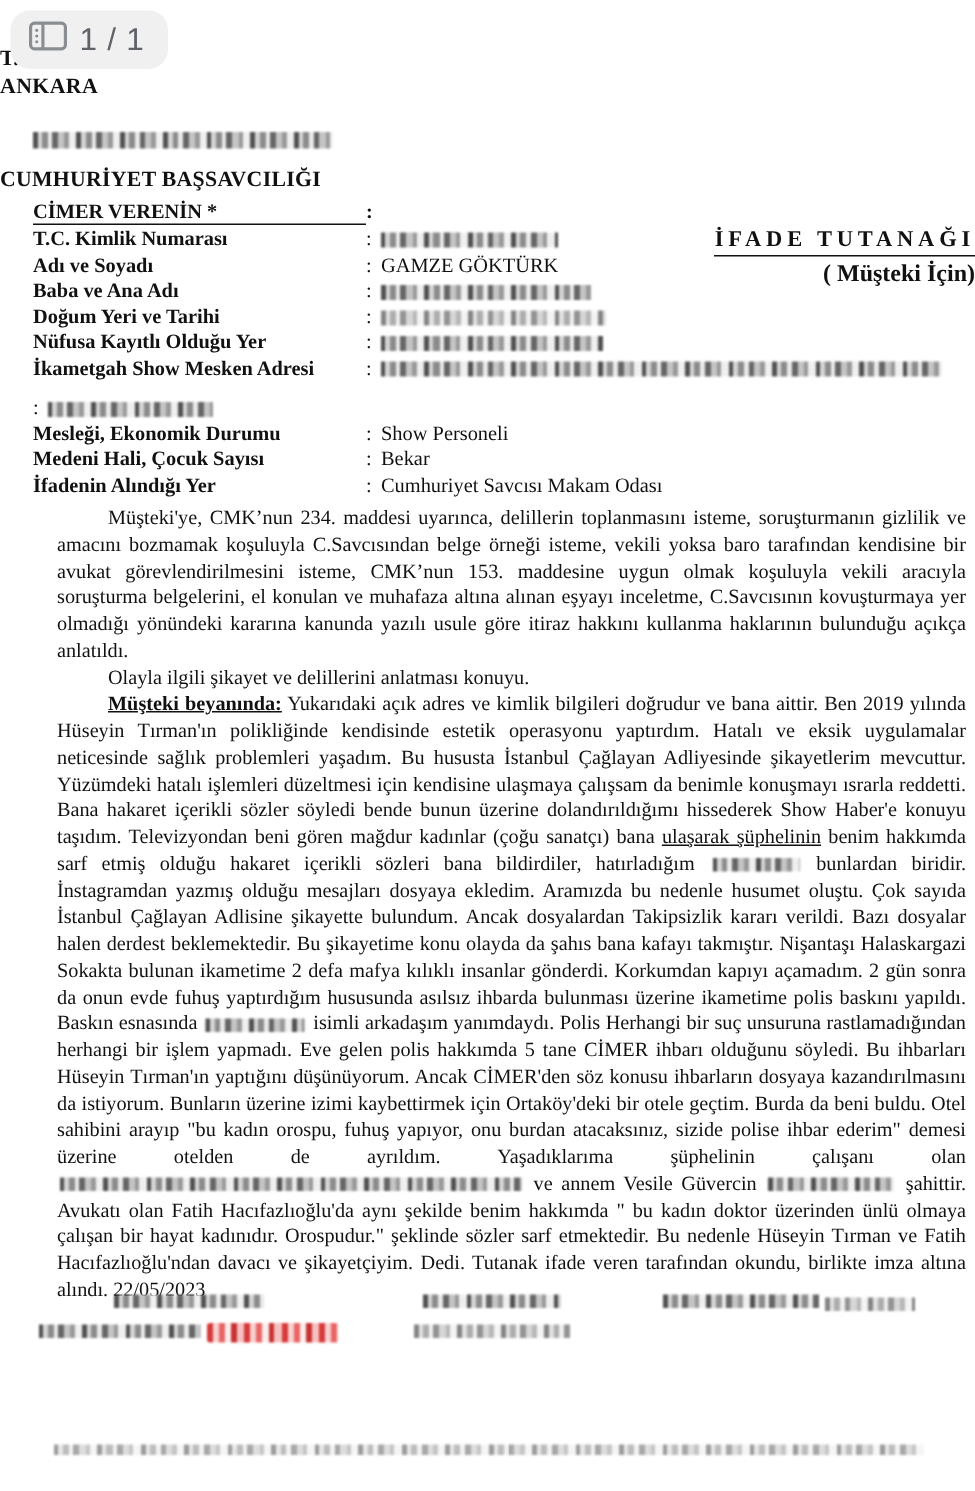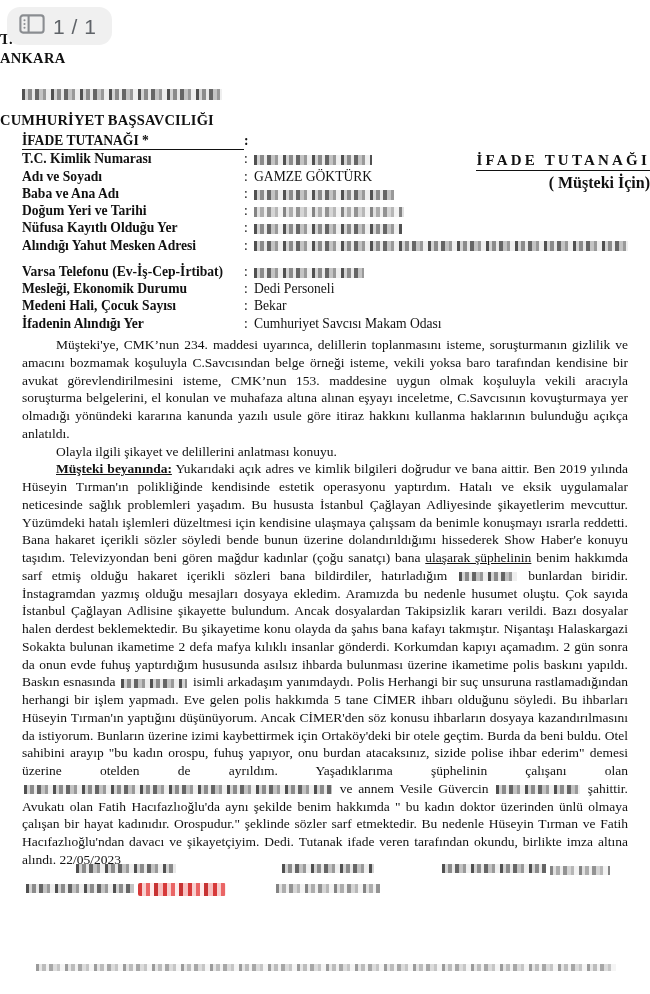--- a/index.html
+++ b/index.html
@@ -155,21 +155,21 @@
   .frow.gap { height: 9px; }
   .addr-cont {
     display: flex;
     line-height: 1.27;
   }
   .addr-cont .sp { width: 232px; flex: 0 0 232px; }
 
   
   .body {
     position: absolute;
-    left: 22px;
+    left: 38px;
     top: 336px;
     width: 606px;
     font-size: 13.5px;
     line-height: 1.315;
     text-align: justify;
     text-justify: inter-word;
   }
   .body p {
     margin: 0;
     text-indent: 34px;
@@ -248,21 +248,21 @@
   </div>
 
   <div class="doc-title-wrap">
     <span class="doc-title">İFADE TUTANAĞI</span>
   </div>
   <div class="doc-subtitle">( Müşteki İçin)</div>
 
   <div class="fields">
 
     <div class="frow heading">
-      <span class="flabel">İFADE TUTANAĞI *</span>
+      <span class="flabel">CİMER VERENİN *</span>
       <span class="fcolon">:</span>
       <span class="fvalue"></span>
     </div>
 
     <div class="frow plain">
       <span class="flabel">T.C. Kimlik Numarası</span>
       <span class="fcolon">:</span>
       <span class="fvalue">
         <span class="redact" style="width:118px"></span>
       </span>
@@ -292,46 +292,45 @@
 
     <div class="frow plain">
       <span class="flabel">Nüfusa Kayıtlı Olduğu Yer</span>
       <span class="fcolon">:</span>
       <span class="fvalue">
         <span class="redact" style="width:148px"></span>
       </span>
     </div>
 
     <div class="frow plain">
-      <span class="flabel">Alındığı Yahut Mesken Adresi</span>
+      <span class="flabel">İkametgah Show Mesken Adresi</span>
       <span class="fcolon">:</span>
       <span class="fvalue">
         <span class="redact" style="width:374px"></span>
       </span>
     </div>
 
     <div class="addr-cont">
       <span class="sp"></span>
       <span class="redact light" style="width:138px"></span>
     </div>
 
     <div class="frow gap"></div>
 
     <div class="frow plain">
-      <span class="flabel">Varsa Telefonu (Ev-İş-Cep-İrtibat)</span>
       <span class="fcolon">:</span>
       <span class="fvalue">
         <span class="redact" style="width:110px"></span>
       </span>
     </div>
 
     <div class="frow plain">
       <span class="flabel">Mesleği, Ekonomik Durumu</span>
       <span class="fcolon">:</span>
-      <span class="fvalue">Dedi Personeli</span>
+      <span class="fvalue">Show Personeli</span>
     </div>
 
     <div class="frow plain">
       <span class="flabel">Medeni Hali, Çocuk Sayısı</span>
       <span class="fcolon">:</span>
       <span class="fvalue">Bekar</span>
     </div>
 
     <div class="frow plain">
       <span class="flabel">İfadenin Alındığı Yer</span>

